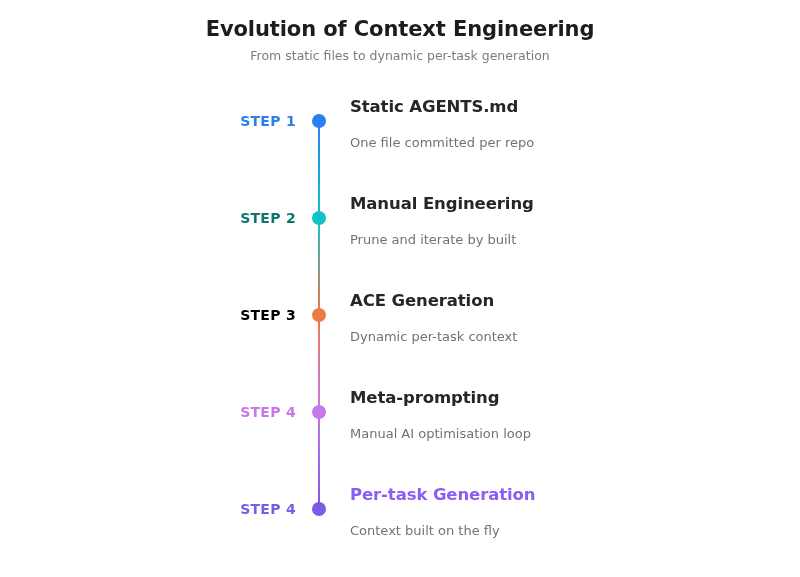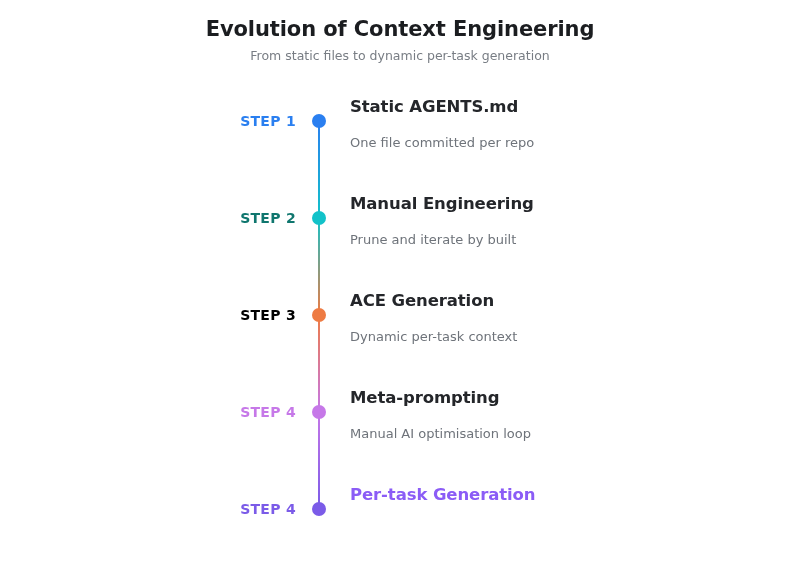--- a/index.html
+++ b/index.html
@@ -181,17 +181,18 @@
         <div class="step-title" style="color: rgb(36, 38, 42);">Meta-prompting</div>
         <div class="step-desc" style="color: rgb(110, 115, 122);">Manual AI optimisation loop</div>
       </div>
     </div>
 
     <div class="step-row r4">
       <div class="step-label" style="color: rgb(123, 91, 232);">STEP 4</div>
       <div class="step-dot" style="background: rgb(123, 91, 232);"></div>
       <div class="step-text">
         <div class="step-title" style="color: #8b5cf6;">Per-task Generation</div>
+        <div class="step-desc" style="color: rgb(110, 115, 122);">Context built on the fly</div>
       </div>
     </div>
 
   </div>
 </div>
 
 </body></html>

